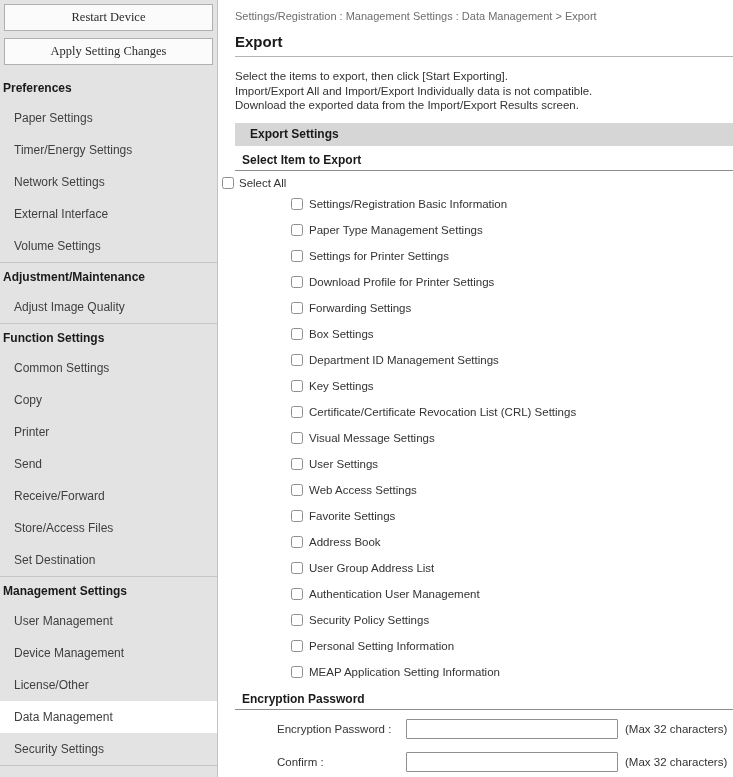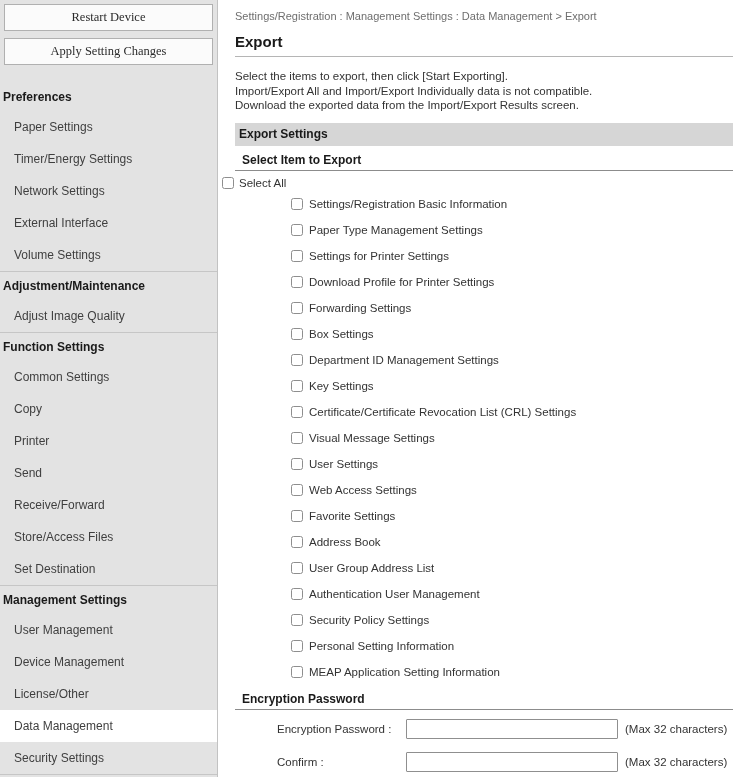--- a/index.html
+++ b/index.html
@@ -18,39 +18,39 @@
   .sb-buttons{padding:4px 4px 0 4px;}
   .sb-btn{
     display:block;width:100%;height:27px;margin-bottom:7px;box-sizing:border-box;
     background:#fbfbfb;border:1px solid #b0b0b0;color:#2b2b2b;
     font-family:Liberation Serif, serif;font-size:12.5px;cursor:pointer;border-radius:0;
   }
   .sb-header{
     height:28px;display:flex;align-items:center;padding-left:3px;
     font-weight:bold;font-size:12px;color:#1a1a1a;border-top:1px solid #c6c6c6;
   }
-  .sb-section.first .sb-header{border-top:none;margin-top:11px;}
+  .sb-section.first .sb-header{border-top:none;margin-top:2px;}
   .sb-item{
     height:32px;display:flex;align-items:center;padding-left:14px;
     font-size:12px;color:#3f3f3f;cursor:pointer;
   }
   .sb-item.selected{background:#ffffff;}
   .sb-footer{border-top:1px solid #c6c6c6;flex:1;}
 
   
   #main{flex:1;padding-left:17px;box-sizing:border-box;}
   .breadcrumb{margin-top:10px;font-size:11px;color:#6e6e6e;}
   .page-title{
     margin-top:11px;font-size:15px;font-weight:bold;color:#1a1a1a;
     padding-bottom:6px;border-bottom:1px solid #b5b5b5;
   }
   .desc{margin-top:12px;font-size:11.5px;line-height:14.5px;color:#333333;}
   .section-bar{
     margin-top:10px;height:23px;background:#d6d6d6;display:flex;align-items:center;
-    padding-left:4px;font-size:12px;font-weight:bold;color:#1a1a1a;
+    padding-left:15px;font-size:12px;font-weight:bold;color:#1a1a1a;
   }
   .sub-header{
     margin-top:4px;padding:3px 0 3px 7px;font-size:12px;font-weight:bold;
     color:#1a1a1a;border-bottom:1px solid #8c8c8c;
   }
   .select-all-row{
     margin-top:6px;margin-left:-13px;display:flex;align-items:center;gap:5px;
     font-size:11.5px;color:#333333;
   }
   .check-list{margin-top:2px;}

